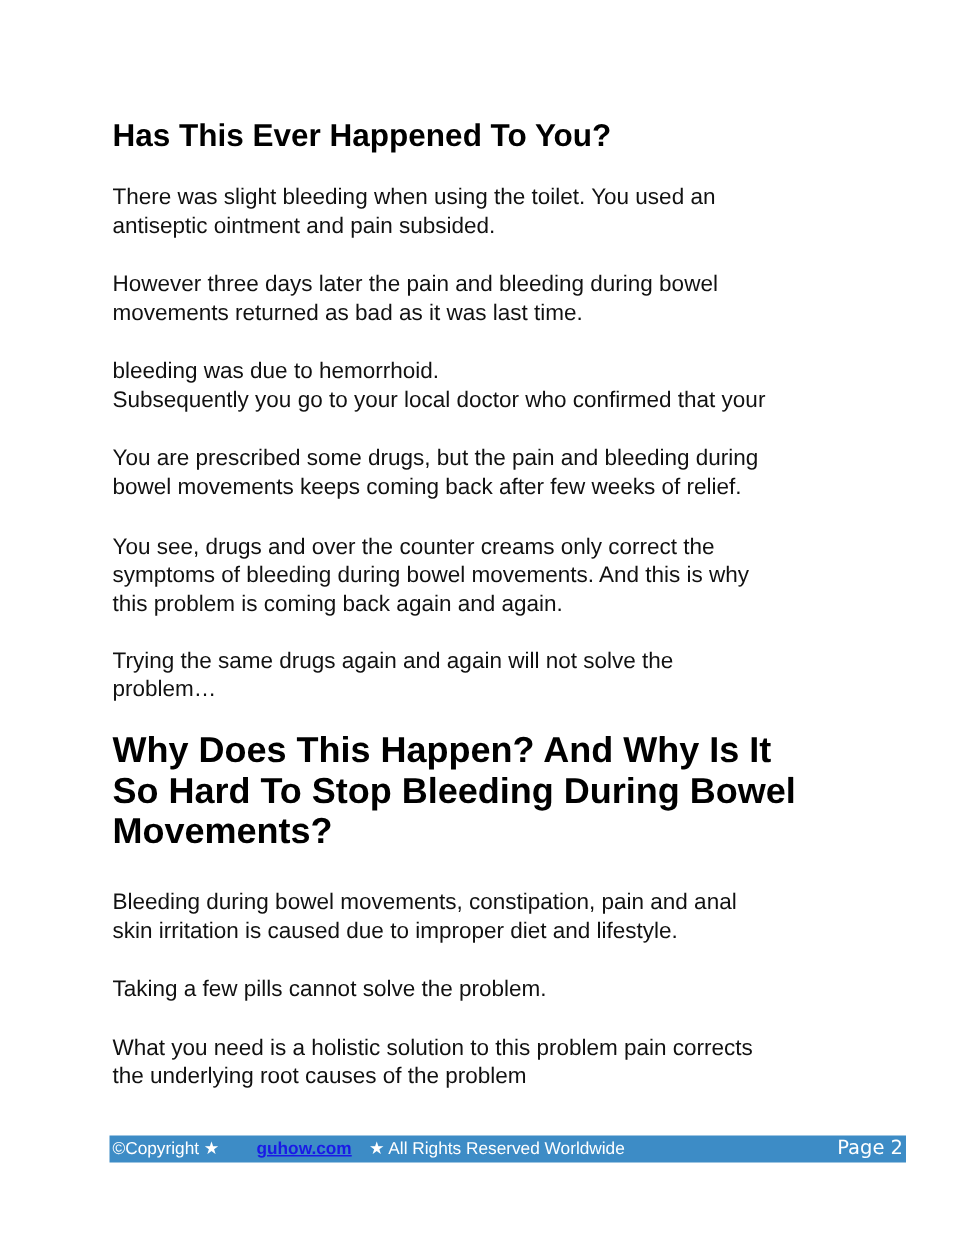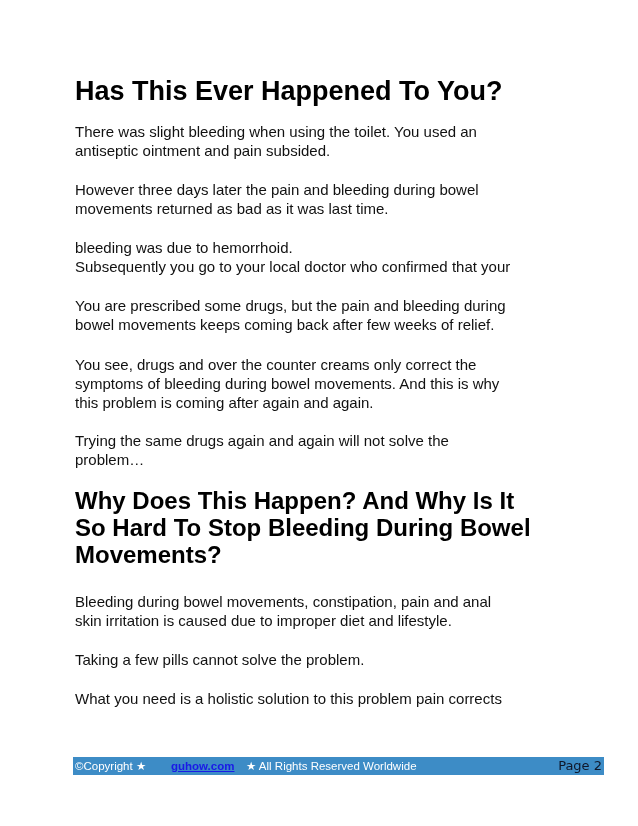--- a/index.html
+++ b/index.html
@@ -19,21 +19,21 @@
       position: absolute;
       left: 75px;
       top: 0;
       width: 495px;
     }
     .h1 {
       position: absolute;
       left: 0;
       top: 78px;
       margin: 0;
-      font-size: 27px;
+      font-size: 21px;
       font-weight: bold;
       line-height: 26px;
       white-space: nowrap;
       color: #000;
     }
     .p {
       position: absolute;
       left: 0;
       margin: 0;
       font-size: 15px;
@@ -88,21 +88,21 @@
     .footer .rights {
       position: absolute;
       left: 173px;
       top: 0;
     }
     .footer .page-num {
       position: absolute;
       right: 2px;
       top: 0;
       font-size: 13px;
-      color: #0f172a;
+      color: #ffffff;
       font-family: "DejaVu Sans", sans-serif;
       text-align: right;
     }
   </style>
 </head>
 <body>
 
 <div class="page">
 
   <h1 class="h1">Has This Ever Happened To You?</h1>
@@ -123,21 +123,21 @@
   </p>
 
   <p class="p" style="top:296px">
     <span class="line">You are prescribed some drugs, but the pain and bleeding during</span>
     <span class="line">bowel movements keeps coming back after few weeks of relief.</span>
   </p>
 
   <p class="p" style="top:355px">
     <span class="line">You see, drugs and over the counter creams only correct the</span>
     <span class="line">symptoms of bleeding during bowel movements. And this is why</span>
-    <span class="line">this problem is coming after again and again.</span>
+    <span class="line">this problem is coming back again and again.</span>
   </p>
 
   <p class="p" style="top:431px">
     <span class="line">Trying the same drugs again and again will not solve the</span>
     <span class="line">problem…</span>
   </p>
 
   <h2 class="h2">
     <span class="line">Why Does This Happen? And Why Is It</span>
     <span class="line">So Hard To Stop Bleeding During Bowel</span>
@@ -148,20 +148,21 @@
     <span class="line">Bleeding during bowel movements, constipation, pain and anal</span>
     <span class="line">skin irritation is caused due to improper diet and lifestyle.</span>
   </p>
 
   <p class="p" style="top:650px">
     <span class="line">Taking a few pills cannot solve the problem.</span>
   </p>
 
   <p class="p" style="top:689px">
     <span class="line">What you need is a holistic solution to this problem pain corrects</span>
+    <span class="line">the underlying root causes of the problem</span>
   </p>
 
 </div>
 
 <div class="footer">
   <span class="copy">©Copyright ★</span>
   <a class="link">guhow.com</a>
   <span class="rights">★ All Rights Reserved Worldwide</span>
   <span class="page-num">Page 2</span>
 </div>

